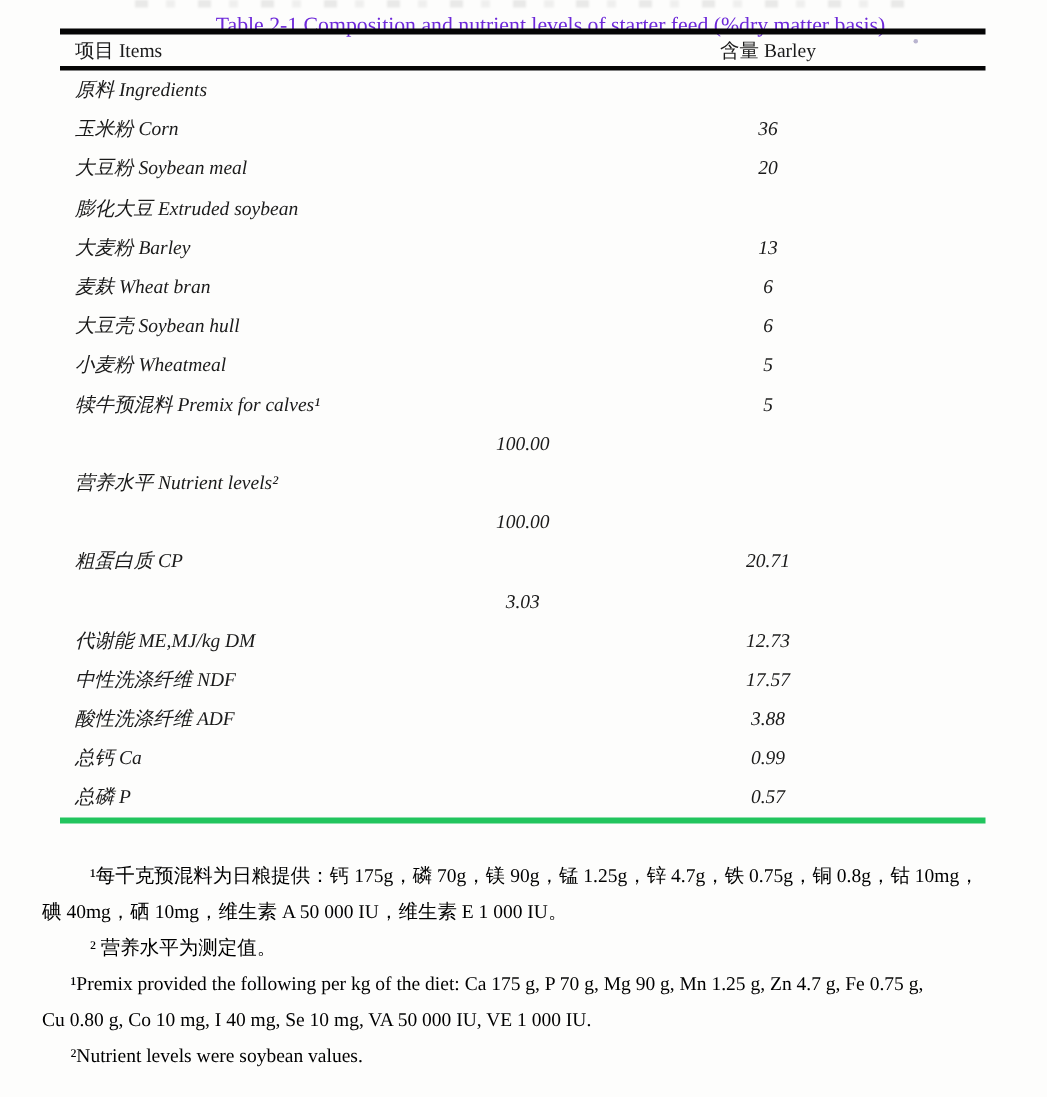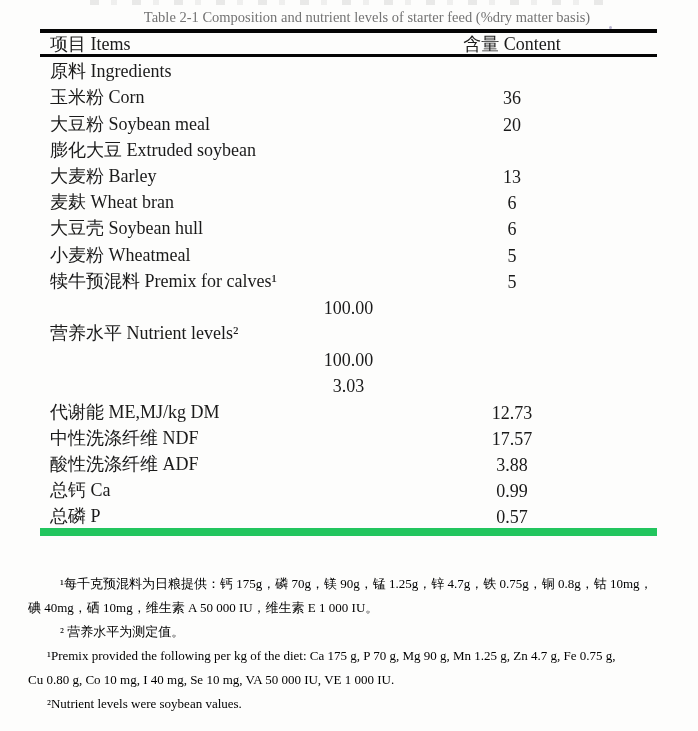--- a/index.html
+++ b/index.html
@@ -23,34 +23,34 @@
   .speck {
     position: absolute; top: 26px; left: 609px; width: 3px; height: 3px;
     border-radius: 50%; background: rgba(130,120,170,0.55);
   }
 
   .title {
     position: absolute; top: 7px; left: 0; width: 698px;
     padding-left: 36px;
     text-align: center;
     font-size: 14.5px; line-height: 20px;
-    color: #737373;
+    color: #6d28d9;
   }
 
   .feed-table {
-    position: absolute; top: 29px; left: 40px; width: 617px;
+    position: absolute; top: 19px; left: 40px; width: 617px;
     border-top: 4px solid #050505;
-    border-bottom: 8px solid #22c55e;
-    font-size: 18px;
+    border-bottom: 4px solid #22c55e;
+    font-size: 13px;
   }
   .thead {
     display: flex; align-items: center; height: 24px;
     border-bottom: 3px solid #050505;
   }
-  .trow { display: flex; align-items: flex-end; height: 26.2px; }
+  .trow { display: flex; align-items: center; height: 26.2px; font-style: italic; }
   .cell-item { flex: 0 0 327px; padding-left: 10px; white-space: nowrap; }
   .cell-value { flex: 1; text-align: center; white-space: nowrap; }
 
   .footnotes {
     position: absolute; top: 572px; left: 28px; width: 662px;
     font-size: 13px; color: #000000;
   }
   .fn { height: 24px; line-height: 24px; white-space: nowrap; }
   .fn.indent-cn { padding-left: 32px; }
   .fn.indent-en { padding-left: 19px; }
@@ -61,21 +61,21 @@
 <div class="page">
 
   <div class="ghost-strip"></div>
   <div class="speck"></div>
 
   <div class="title">Table 2-1 Composition and nutrient levels of starter feed (%dry matter basis)</div>
 
   <div class="feed-table">
     <div class="thead">
       <div class="cell-item">项目 Items</div>
-      <div class="cell-value">含量 Content</div>
+      <div class="cell-value">含量 Barley</div>
     </div>
     <div class="tbody">
       <div class="trow">
           <div class="cell-item">原料 Ingredients</div>
           <div class="cell-value"></div>
         </div>
         <div class="trow">
           <div class="cell-item">玉米粉 Corn</div>
           <div class="cell-value">36</div>
         </div>
@@ -110,20 +110,24 @@
           <div class="cell-value">100.00</div>
         </div>
         <div class="trow">
           <div class="cell-item">营养水平 Nutrient levels²</div>
           <div class="cell-value"></div>
         </div>
         <div class="trow">
           <div class="cell-value">100.00</div>
         </div>
         <div class="trow">
+          <div class="cell-item">粗蛋白质 CP</div>
+          <div class="cell-value">20.71</div>
+        </div>
+        <div class="trow">
           <div class="cell-value">3.03</div>
         </div>
         <div class="trow">
           <div class="cell-item">代谢能 ME,MJ/kg DM</div>
           <div class="cell-value">12.73</div>
         </div>
         <div class="trow">
           <div class="cell-item">中性洗涤纤维 NDF</div>
           <div class="cell-value">17.57</div>
         </div>

